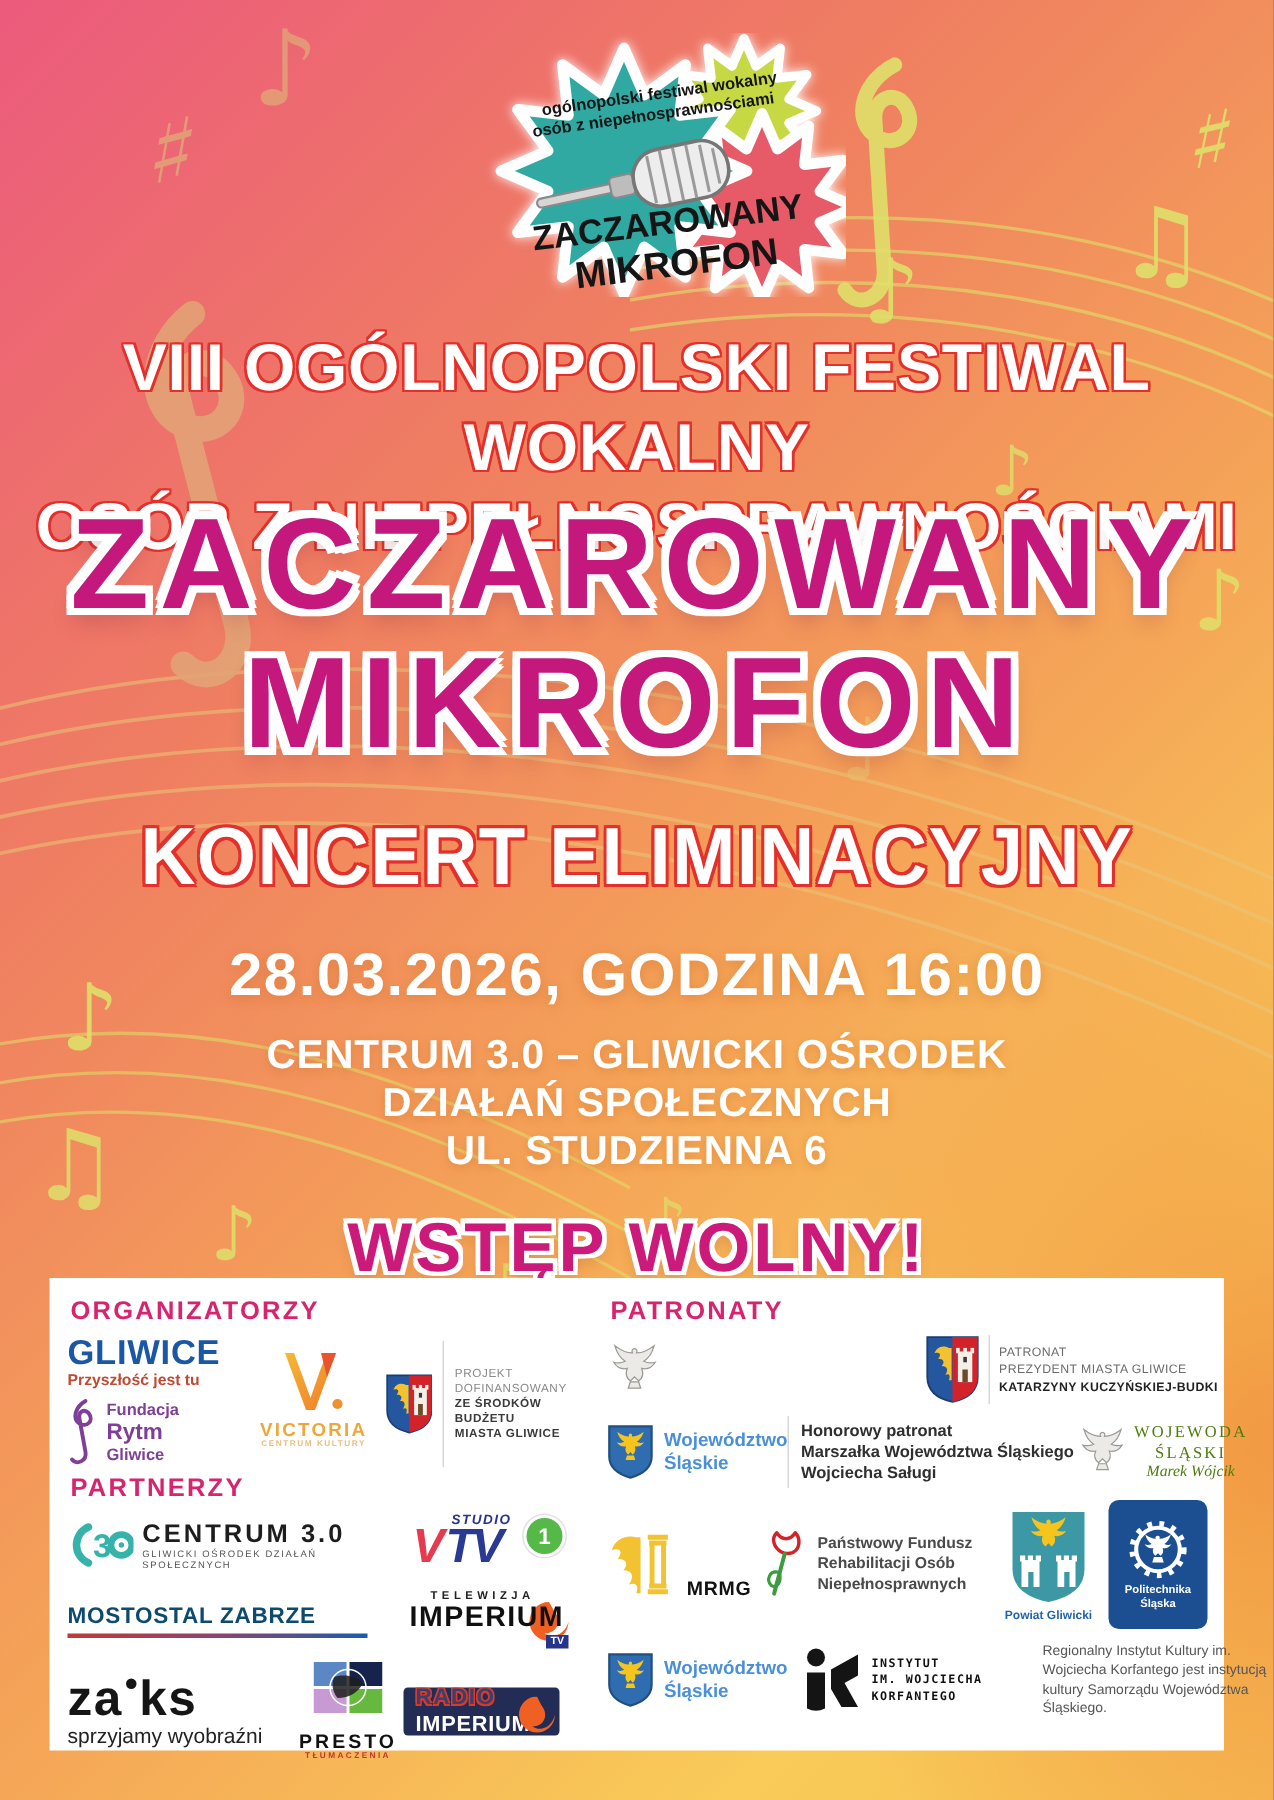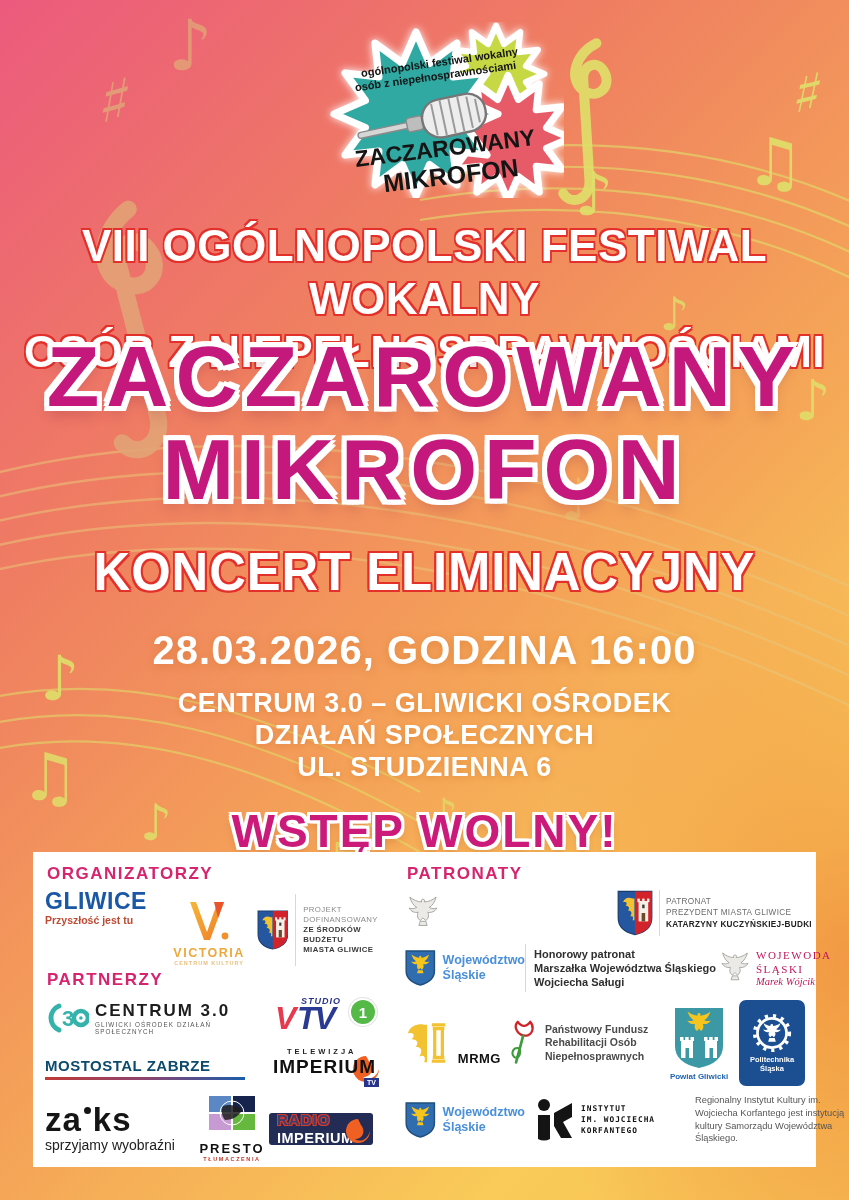--- a/index.html
+++ b/index.html
@@ -84,21 +84,21 @@
   .minister-underline1{height:1px;background:#c9c9c9;margin-top:3px;}
   .minister-underline2{height:3px;background:#d22328;margin-top:1px;}
   .president{display:flex;align-items:center;gap:6px;flex:1;}
   .president-text div{font-size:8.2px;color:#6b6b6b;letter-spacing:.3px;line-height:1.35;}
   .president-text div.b{color:#222;font-weight:800;}
   .silesia{display:flex;align-items:center;gap:7px;width:120px;}
   .silesia-text div{color:#4a90d9;font-size:12.5px;font-weight:600;line-height:1.2;}
   .marshal{display:flex;align-items:center;gap:8px;width:192px;}
   .marshal-text div{color:#2f2f2f;font-size:11px;font-weight:700;line-height:1.3;}
   .wojewoda{display:flex;align-items:center;gap:4px;width:128px;font-family:"Liberation Serif",serif;}
-  .wojewoda-text{text-align:left;color:#be185d;}
+  .wojewoda-text{text-align:center;color:#4d7c0f;}
   .wojewoda-text .caps{font-size:11px;letter-spacing:1.5px;line-height:1.25;}
   .wojewoda-text .nm{font-size:10.5px;font-style:italic;}
   .korfanty{display:flex;align-items:center;gap:6px;width:150px;}
   .korfanty-text div{color:#111;font-weight:800;font-size:7.8px;letter-spacing:1px;line-height:1.45;font-family:"DejaVu Sans Mono",monospace;}
   .korfanty-note{color:#555;font-size:9.3px;line-height:1.38;width:158px;}
   .pr-row{margin-bottom:7px;}
   .pt-row{margin-bottom:8px;}
 </style>
 </head>
 <body>
@@ -197,20 +197,30 @@
 
   <div class="panel">
 
     <div class="col-left">
       <div class="sec-header">ORGANIZATORZY</div>
 
       <div class="org-grid">
         <div style="width:124px">
           <div class="gliwice-name">GLIWICE</div>
           <div class="gliwice-tag">Przyszłość jest tu</div>
+          <div class="rytm">
+            <svg width="24" height="46" viewBox="0 0 24 46">
+              <path d="M12,2 C5,6 3,14 8,17 C13,20 18,15 14,10 C11,7 7,9 8,14 L12,36 C13,42 6,45 3,41" fill="none" stroke="#7d3f98" stroke-width="2.6" stroke-linecap="round"></path>
+            </svg>
+            <div class="rytm-text">
+              <div>Fundacja</div>
+              <div style="font-size:15px;font-weight:700">Rytm</div>
+              <div>Gliwice</div>
+            </div>
+          </div>
         </div>
 
         <div class="victoria">
           <svg width="42" height="46" viewBox="0 0 42 46">
             <defs>
                 <linearGradient id="vg" x1="0" y1="0" x2="1" y2="1">
               <stop offset="0" stop-color="#f6b836"></stop>
                   <stop offset="1" stop-color="#ef7c2a"></stop>
                 </linearGradient>
               </defs>

